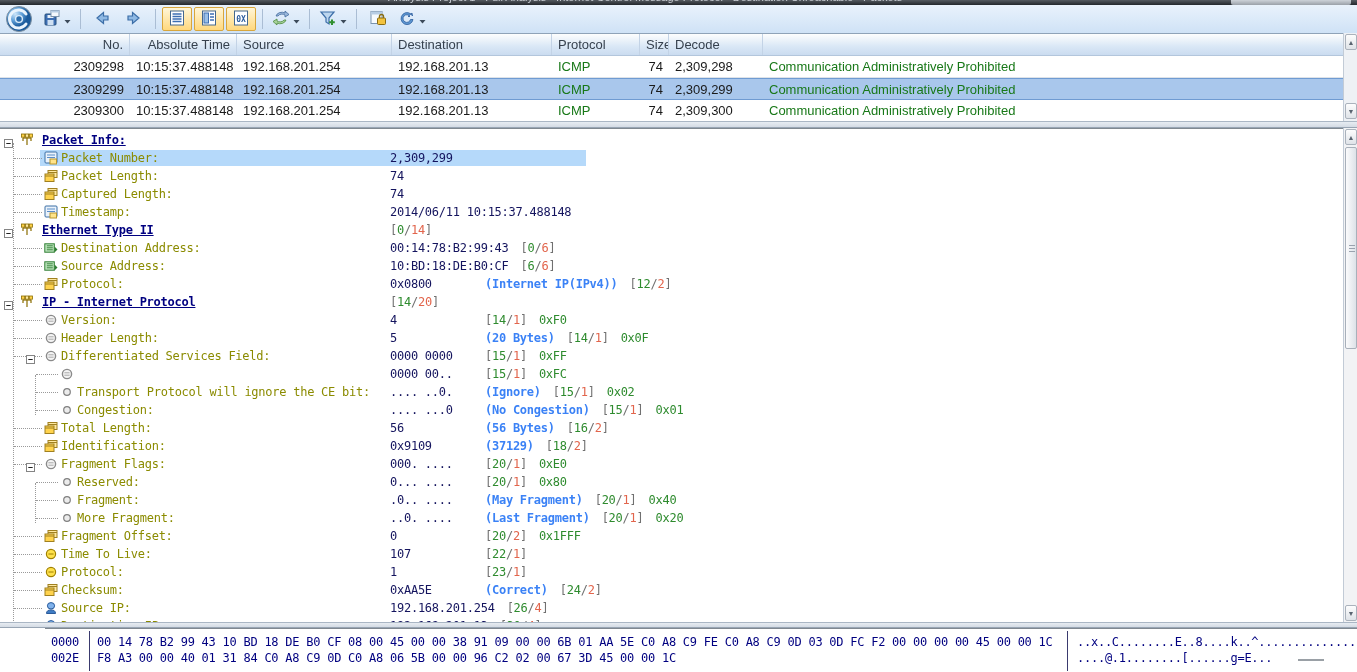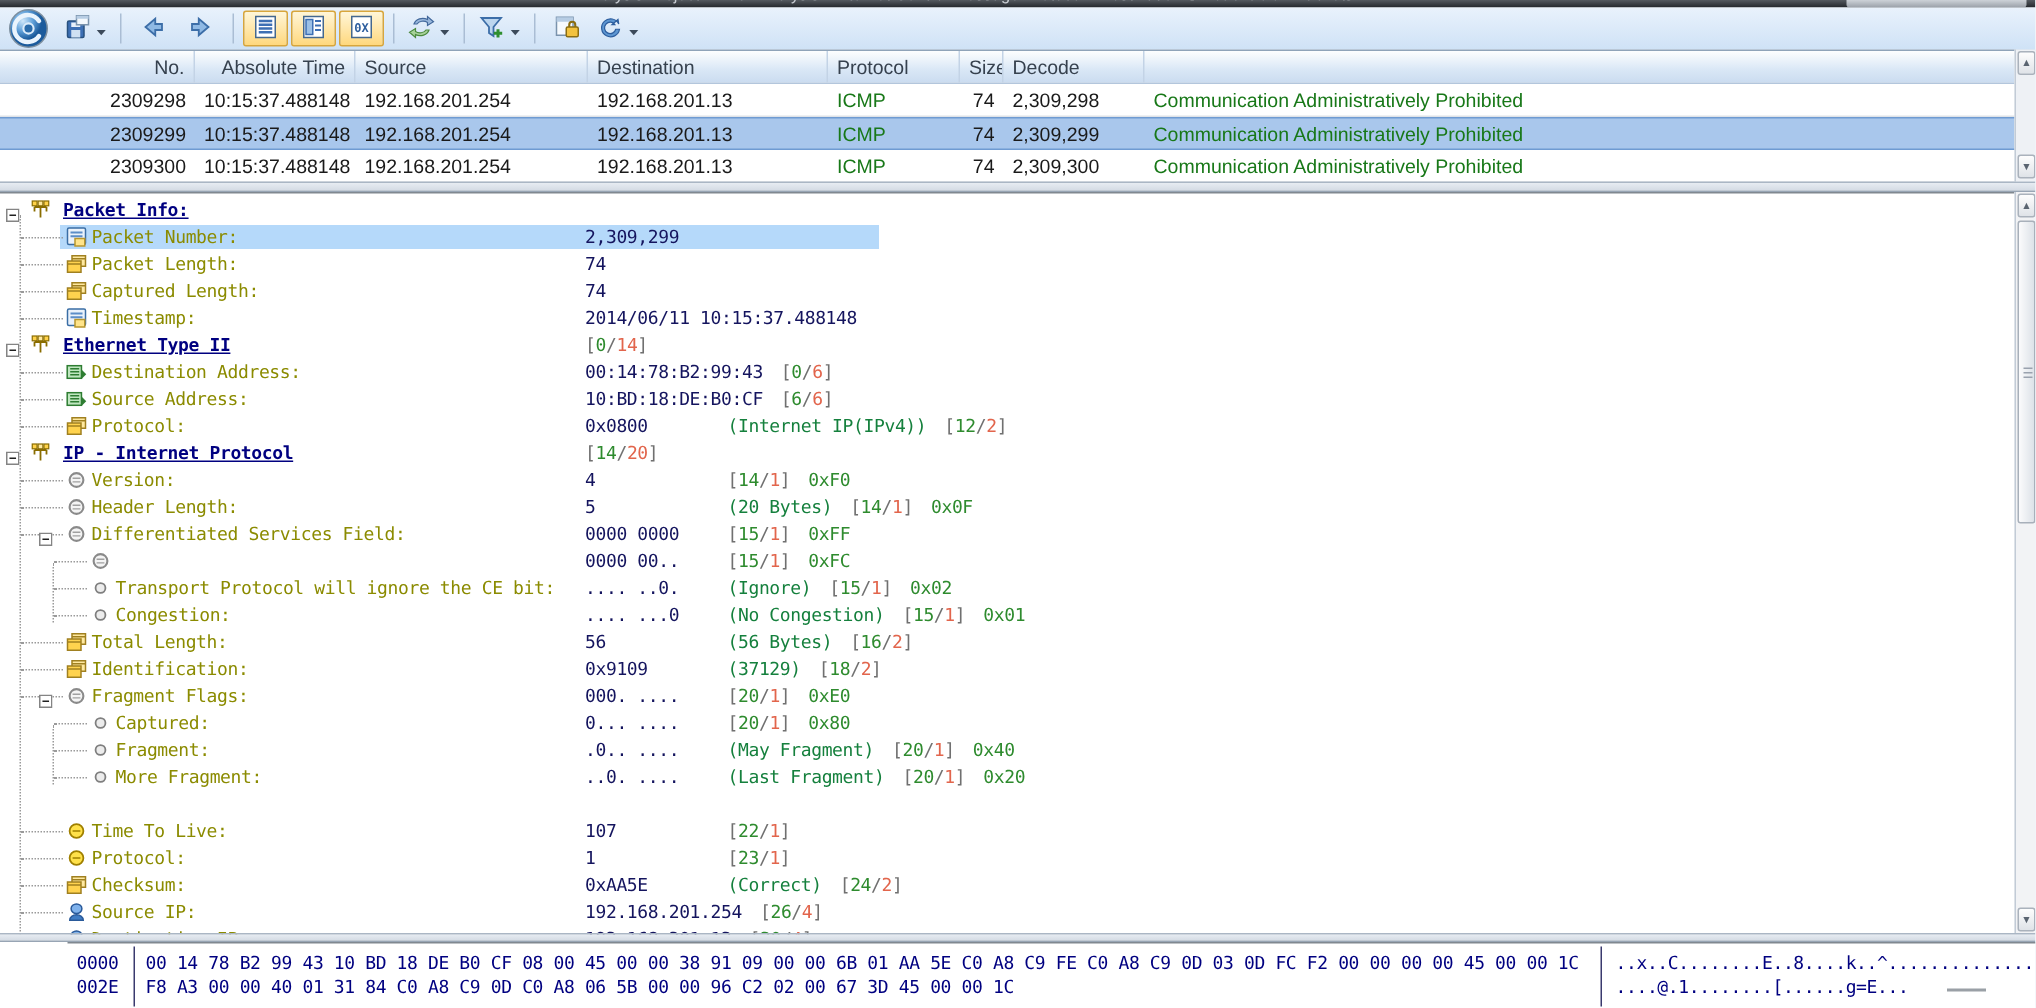--- a/index.html
+++ b/index.html
@@ -37,21 +37,21 @@
   #tree{position:absolute;left:0;top:128px;width:1343px;height:494px;background:#fff;border-top:1px solid #808890;
         font-family:"DejaVu Sans Mono",monospace;font-size:12px;letter-spacing:-0.25px;overflow:hidden;}
   .tree-row{position:absolute;left:0;width:1330px;height:18px;line-height:18px;white-space:nowrap;}
   .t-sel{position:absolute;left:40px;top:1px;width:546px;height:16px;background:#b5d9fa;}
   .t-minus{position:absolute;top:4px;width:9px;height:9px;}
   .t-icon{position:absolute;top:2px;width:14px;height:14px;}
   .t-label{position:absolute;top:0;color:#8b8b00;}
   .t-label.sec{color:#000080;font-weight:bold;text-decoration:underline;}
   .t-vals{position:absolute;left:390px;top:0;display:flex;}
   .t-value{color:#14145e;min-width:83px;margin-right:12px;white-space:pre;}
-  .t-note{color:#15803d;margin-right:12px;}
+  .t-note{color:#3b82f6;margin-right:12px;font-weight:bold;}
   .t-pos{color:#707070;margin-right:12px;}
   .t-pos .pg{color:#2e8b2e;} .t-pos .pr{color:#e2654c;}
   .t-mask{color:#2e8b2e;}
   .vguide{position:absolute;border-left:1px dotted #9a9a9a;width:0;}
   .stub{position:absolute;border-top:1px dotted #9a9a9a;height:0;top:9px;}
   
   #tree-sb{position:absolute;left:1343px;top:128px;width:14px;height:494px;background:#f2f3f5;border-left:1px solid #c2cbd6;}
   .sb-btn{position:absolute;left:1px;width:12px;height:16px;background:linear-gradient(#fdfdfd,#dfe3e8);
           border:1px solid #aab2bc;border-radius:2px;box-sizing:border-box;display:flex;align-items:center;justify-content:center;
           font-size:7px;color:#5a6470;}
@@ -496,21 +496,21 @@
           <span class="t-value">000. ....</span>
           <span class="t-pos">[<span class="pg">20</span>/<span class="pr">1</span>]</span>
           <span class="t-mask">0xE0</span>
         </span>
       </div>
       <div class="tree-row" style="top: 344px;">
         <span class="stub" style="left: 36px; width: 22px;"></span>
         <span class="t-icon" style="left: 60px;"><svg width="14" height="14" viewBox="0 0 14 14">
             <circle cx="7" cy="7" r="3.3" fill="#ececec" stroke="#7f7f7f" stroke-width="1.2"></circle>
           </svg></span>
-        <span class="t-label" style="left: 77px;">Captured:</span>
+        <span class="t-label" style="left: 77px;">Reserved:</span>
         <span class="t-vals">
           <span class="t-value">0... ....</span>
           <span class="t-pos">[<span class="pg">20</span>/<span class="pr">1</span>]</span>
           <span class="t-mask">0x80</span>
         </span>
       </div>
       <div class="tree-row" style="top: 362px;">
         <span class="stub" style="left: 36px; width: 22px;"></span>
         <span class="t-icon" style="left: 60px;"><svg width="14" height="14" viewBox="0 0 14 14">
             <circle cx="7" cy="7" r="3.3" fill="#ececec" stroke="#7f7f7f" stroke-width="1.2"></circle>
@@ -527,20 +527,35 @@
         <span class="stub" style="left: 36px; width: 22px;"></span>
         <span class="t-icon" style="left: 60px;"><svg width="14" height="14" viewBox="0 0 14 14">
             <circle cx="7" cy="7" r="3.3" fill="#ececec" stroke="#7f7f7f" stroke-width="1.2"></circle>
           </svg></span>
         <span class="t-label" style="left: 77px;">More Fragment:</span>
         <span class="t-vals">
           <span class="t-value">..0. ....</span>
           <span class="t-note">(Last Fragment)</span>
           <span class="t-pos">[<span class="pg">20</span>/<span class="pr">1</span>]</span>
           <span class="t-mask">0x20</span>
+        </span>
+      </div>
+      <div class="tree-row" style="top: 398px;">
+        <span class="stub" style="left: 14px; width: 28px;"></span>
+        <span class="t-icon" style="left: 44px;"><svg width="14" height="14" viewBox="0 0 14 14">
+            <rect x="4" y="1.5" width="9" height="7" fill="#ffe9a0" stroke="#a08020"></rect>
+            <path d="M4 3.5 H13" stroke="#a08020"></path>
+            <rect x="1" y="5" width="9" height="7.5" fill="#ffd34e" stroke="#a08020"></rect>
+            <path d="M1 7 H10" stroke="#a08020"></path>
+          </svg></span>
+        <span class="t-label" style="left: 61px;">Fragment Offset:</span>
+        <span class="t-vals">
+          <span class="t-value">0</span>
+          <span class="t-pos">[<span class="pg">20</span>/<span class="pr">2</span>]</span>
+          <span class="t-mask">0x1FFF</span>
         </span>
       </div>
       <div class="tree-row" style="top: 416px;">
         <span class="stub" style="left: 14px; width: 28px;"></span>
         <span class="t-icon" style="left: 44px;"><svg width="14" height="14" viewBox="0 0 14 14">
             <circle cx="7" cy="7" r="4.6" fill="#ffe14a" stroke="#a08000" stroke-width="1.2"></circle>
             <path d="M4.4 7 H9.6" stroke="#a08000" stroke-width="1"></path>
           </svg></span>
         <span class="t-label" style="left: 61px;">Time To Live:</span>
         <span class="t-vals">

